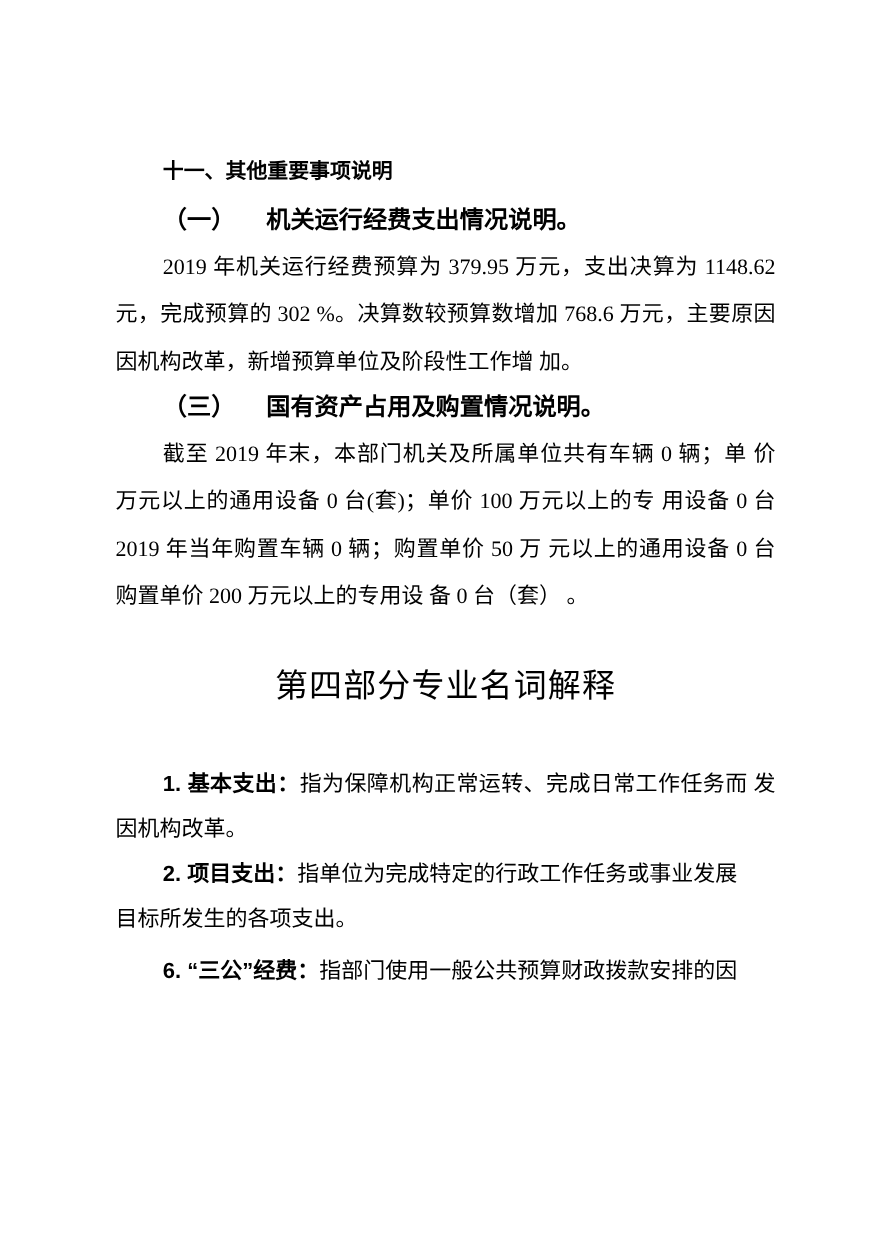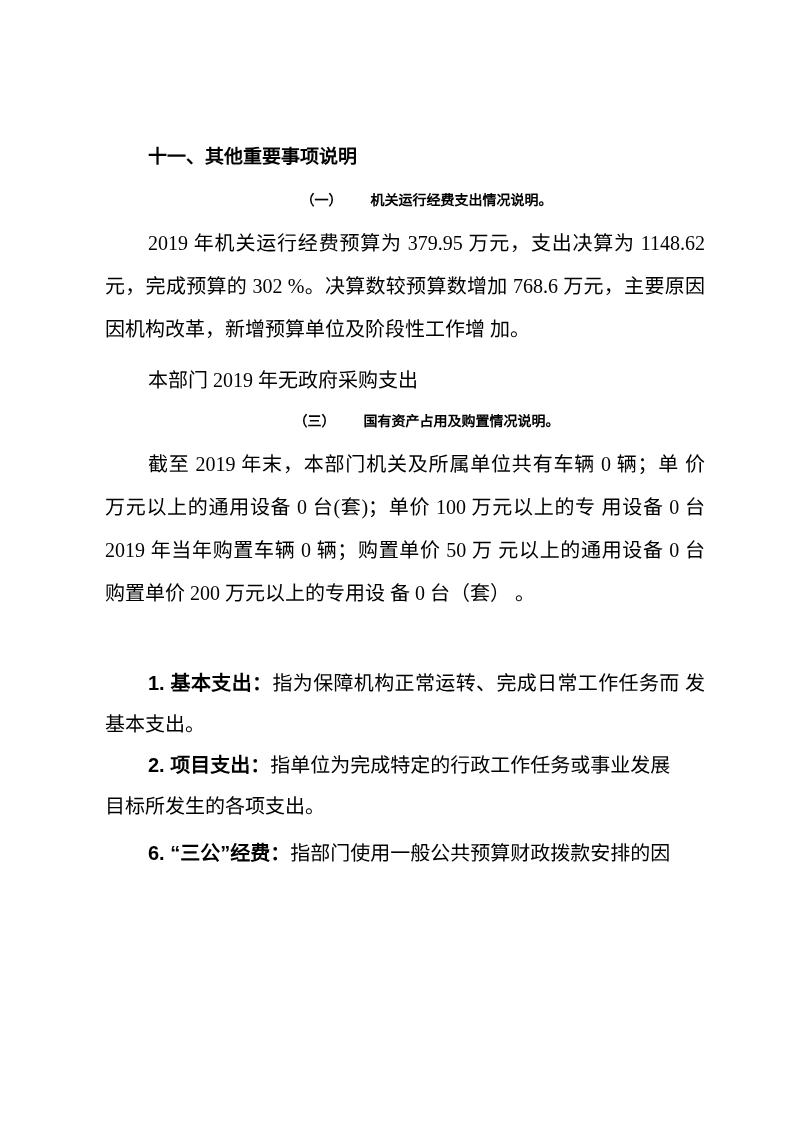--- a/index.html
+++ b/index.html
@@ -12,23 +12,23 @@
   }
   .content{padding:145px 88px 0 105px;}
 
   
   .h-main{
     font-family:"Liberation Sans","DejaVu Sans",sans-serif;
     font-weight:700;font-size:19px;line-height:24px;
     text-indent:43px;
   }
   .h-sec{
-    font-family:Liberation Sans, sans-serif;
-    font-weight:700;font-size:14px;line-height:30px;
-    text-indent:43px;white-space:nowrap;overflow:hidden;text-align:center;
+    font-family:Liberation Serif, serif;
+    font-weight:700;font-size:22px;line-height:30px;
+    text-indent:43px;white-space:nowrap;overflow:hidden;
   }
   .sec-num{margin-right:28px;}
 
   
   .line{
     font-size:20px;line-height:43px;height:43px;
     overflow:hidden;
   }
   .indent{text-indent:43px;}
   .fill{text-align:justify;text-align-last:justify;}
@@ -71,42 +71,40 @@
 
     <div class="h-sec m-s1">
       <span class="sec-num">（一）</span><span>机关运行经费支出情况说明。</span>
     </div>
     <div class="para m-p1">
       <div class="line indent fill">2019 年机关运行经费预算为 379.95 万元，支出决算为 1148.62 万</div>
       <div class="line fill">元，完成预算的 302 %。决算数较预算数增加 768.6 万元，主要原因是：</div>
       <div class="line">因机构改革，新增预算单位及阶段性工作增 加。</div>
     </div>
 
-    <div class="para m-p2">
-      <div class="line indent">本部门 2019 年无政府采购支出</div>
-    </div>
 
     <div class="h-sec m-s3">
       <span class="sec-num">（三）</span><span>国有资产占用及购置情况说明。</span>
     </div>
     <div class="para m-p3">
       <div class="line indent fill">截至 2019 年末，本部门机关及所属单位共有车辆 0 辆；单 价 50</div>
       <div class="line fill">万元以上的通用设备 0 台(套)；单价 100 万元以上的专 用设备 0 台(套)。</div>
       <div class="line fill">2019 年当年购置车辆 0 辆；购置单价 50 万 元以上的通用设备 0 台(套)；</div>
       <div class="line">购置单价 200 万元以上的专用设 备 0 台（套） 。</div>
     </div>
 
+    <div class="part-title">第四部分专业名词解释</div>
 
     <div class="terms">
 
       <div class="term">
         <div class="line indent fill">
           <span class="term-label">1. 基本支出：</span><span>指为保障机构正常运转、完成日常工作任务而 发生</span>
         </div>
-        <div class="line">基本支出。</div>
+        <div class="line">因机构改革。</div>
       </div>
 
       <div class="term">
         <div class="line indent">
           <span class="term-label">2. 项目支出：</span><span>指单位为完成特定的行政工作任务或事业发展</span>
         </div>
         <div class="line">目标所发生的各项支出。</div>
       </div>
 
       <div class="term term-3">

